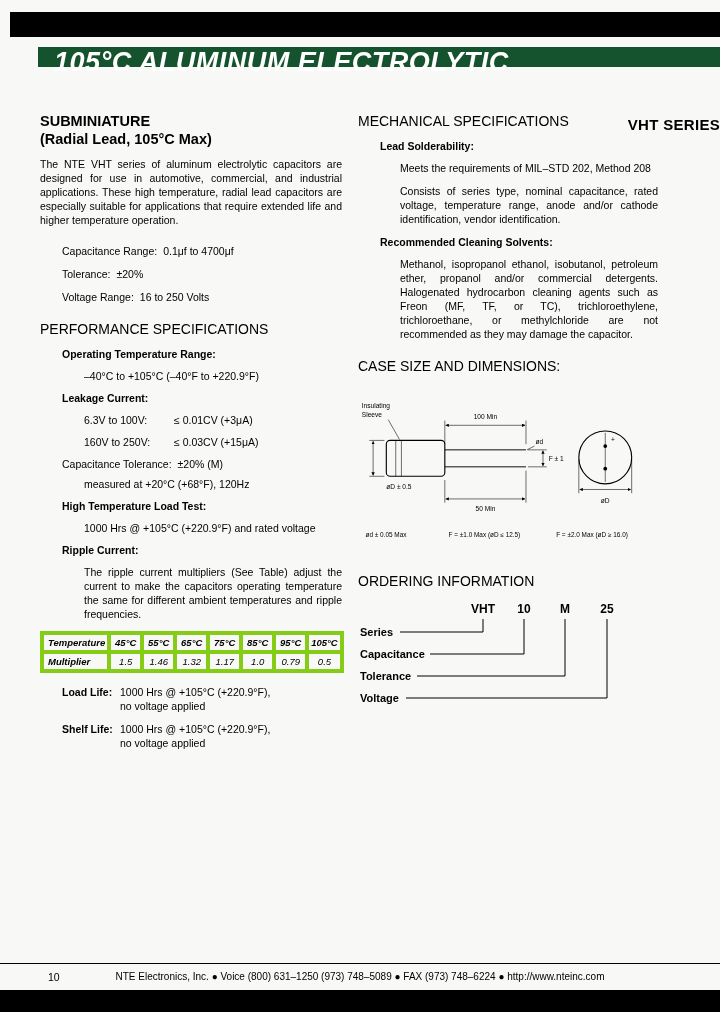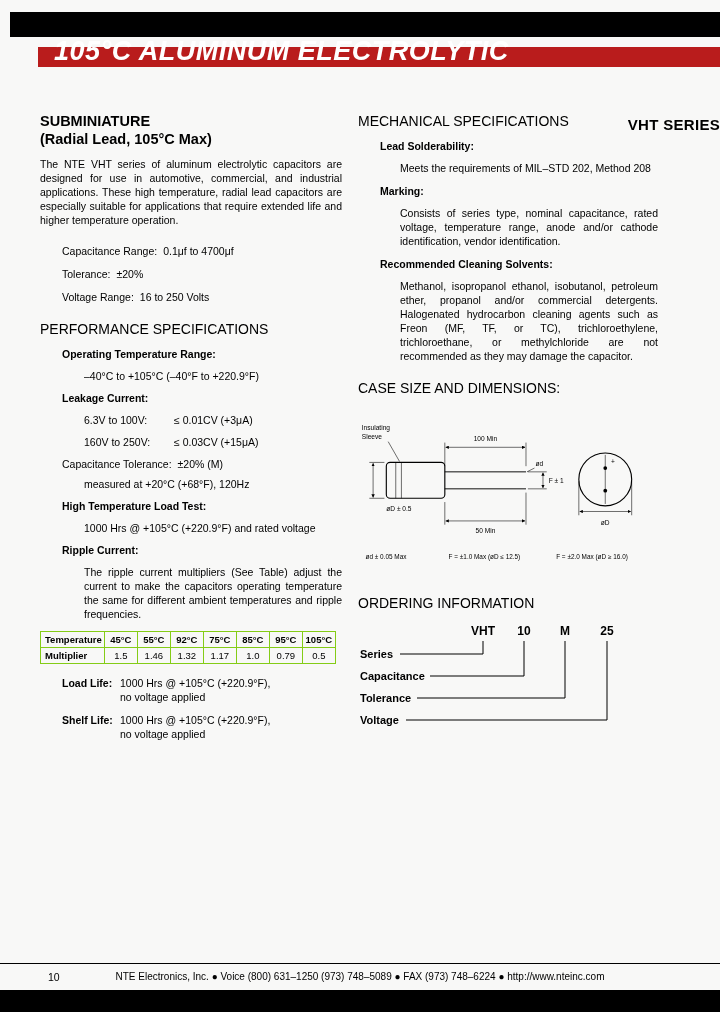--- a/index.html
+++ b/index.html
@@ -6,21 +6,21 @@
   html,body { background:#e9e9e9; }
   .page {
     width:720px; height:1012px; position:relative; margin:0 auto;
     background:#f8f8f7; color:#000;
     font-family:"Liberation Sans", sans-serif;
     overflow:hidden;
   }
   .topbar { position:absolute; top:12px; left:10px; right:0; height:25px; background:#000; }
   .banner {
     position:absolute; top:47px; left:38px; right:0; height:20px;
-    background:#b91c1c; color:#fff; display:flex; align-items:flex-end;
+    background:#14532d; color:#fff; display:flex; align-items:flex-start;
   }
   .banner-text {
     font-style:italic; font-weight:bold; font-size:27px; letter-spacing:.5px;
     padding-left:16px; white-space:nowrap;
   }
   .series-title {
     position:absolute; top:88px; left:0; width:100%;
     text-align:right; font-weight:bold; font-size:15px; letter-spacing:.3px;margin-top:28px;
   }
   .col { position:absolute; top:112px; font-size:10.5px; line-height:14px; }
@@ -39,22 +39,22 @@
   .kv .v { margin-left:6px; }
 
   .spec-label { font-weight:bold; padding-left:22px; margin-bottom:8px; }
   .spec-value { padding-left:44px; margin-bottom:8px; }
   .leak .rng  { display:inline-block; width:90px; }
   .note-line  { margin-top:-3px; }
   .ripple-para { margin-left:44px; width:258px; margin-bottom:4px; }
 
   .mult-table { border-collapse:collapse; margin-top:10px; margin-bottom:12px; }
   .mult-table td {
-    border:1px solid #84cc16; font-size:9.5px; line-height:11px;
-    padding:2px 2px; text-align:center; min-width:33px; height:15px;
+    border:4px solid #84cc16; font-size:9.5px; line-height:11px;
+    padding:2px 2px; text-align:center; min-width:33px; height:15px;font-style:italic;
   }
   .mult-table td.rowlbl { font-weight:bold; text-align:left; padding-left:4px; min-width:62px; }
   .mult-table tr.temps td { font-weight:bold; }
   .mult-table tr.temps td.rowlbl, .mult-table td.rowlbl { font-weight:bold; }
   .mult-table tr.mults td { font-weight:normal; }
   .mult-table tr.mults td.rowlbl { font-weight:bold; }
 
   .life { display:flex; padding-left:22px; margin-bottom:9px; }
   .life .lbl { font-weight:bold; width:58px; flex:none; }
 
@@ -131,21 +131,21 @@
 
     <div class="spec-label">Ripple Current:</div>
     <p class="para ripple-para">The ripple current multipliers (See Table) adjust the current to make the capacitors operating temperature the same for different ambient temperatures and ripple frequencies.</p>
 
     <table class="mult-table">
       <tbody>
           <tr class="temps">
         <td class="rowlbl">Temperature</td>
         <td>45°C</td>
         <td>55°C</td>
-        <td>92°C</td>
+        <td>65°C</td>
         <td>75°C</td>
         <td>85°C</td>
         <td>95°C</td>
         <td>105°C</td>
       </tr>
       <tr class="mults">
         <td class="rowlbl">Multiplier</td>
         <td>1.5</td>
         <td>1.46</td>
         <td>1.32</td>
@@ -172,21 +172,20 @@
       </span>
     </div>
   </div>
 
   <div class="col col-right">
     <div class="h-sec">MECHANICAL SPECIFICATIONS</div>
 
     <div class="spec-label">Lead Solderability:</div>
     <div class="spec-text">Meets the requirements of MIL–STD 202, Method 208</div>
 
-    <div class="spec-label">Marking:</div>
     <div class="spec-text just">Consists of series type, nominal capacitance, rated voltage, temperature range, anode and/or cathode identification, vendor identification.</div>
 
     <div class="spec-label">Recommended Cleaning Solvents:</div>
     <div class="spec-text just">Methanol, isopropanol ethanol, isobutanol, petroleum ether, propanol and/or commercial detergents.  Halogenated hydrocarbon cleaning agents such as Freon (MF, TF, or TC), trichloroethylene, trichloroethane, or methylchloride are not recommended as they may damage the capacitor.</div>
 
     <div class="h-sec mt">CASE SIZE AND DIMENSIONS:</div>
 
     <svg class="case-svg" width="302" viewBox="0 0 320 168" xmlns="http://www.w3.org/2000/svg">
       <defs>
         <marker id="ar" viewBox="0 0 10 10" refX="9" refY="5" markerWidth="6" markerHeight="6" orient="auto-start-reverse">

